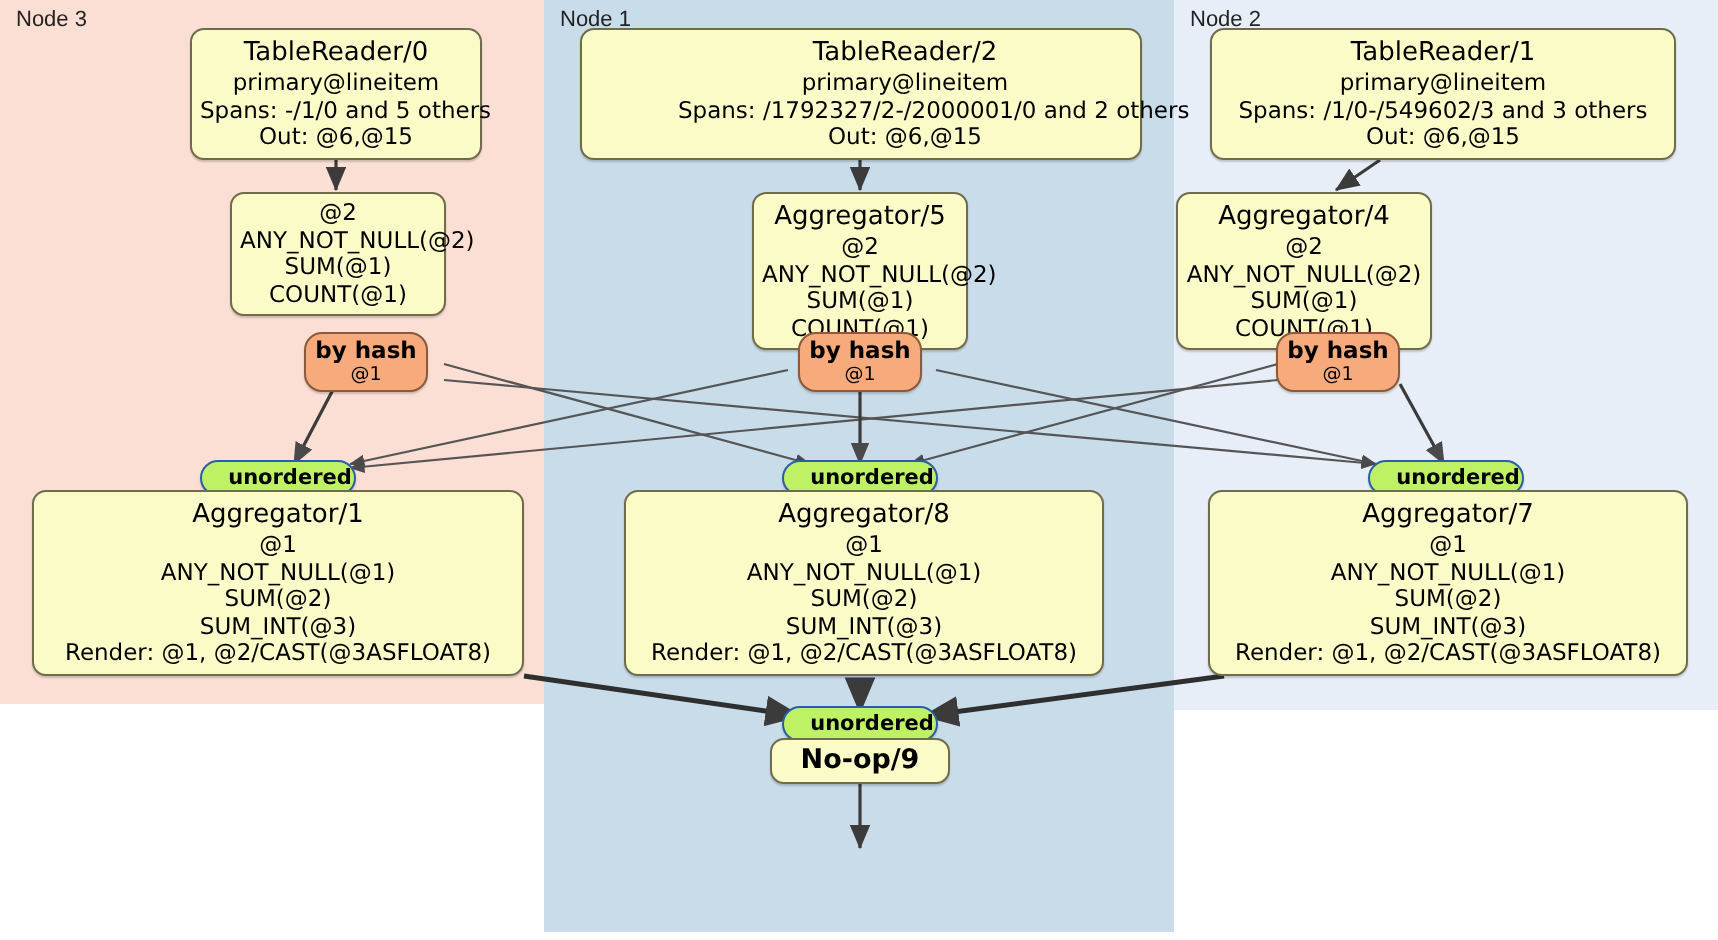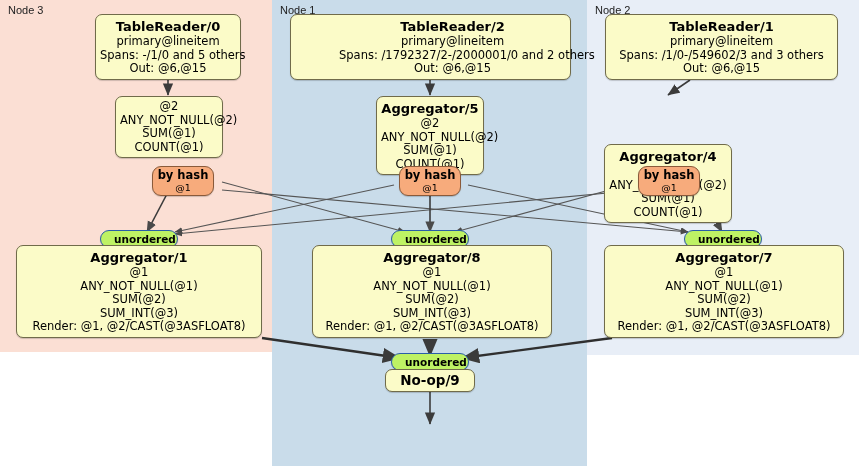--- a/index.html
+++ b/index.html
@@ -24,21 +24,21 @@
   #edges{position:absolute;left:0;top:0;width:859px;height:470px;}
 
   
   .box{
     position:absolute;box-sizing:border-box;
     background:#fbfbc8;border:1px solid #706b4a;border-radius:7px;
     text-align:center;line-height:13.6px;
     box-shadow:0 1px 1px rgba(0,0,0,.18);
     padding:3px 4px;
   }
-  .box .ttl{font-weight:bold;font-size:13px;line-height:17px;display:block;}
+  .box .ttl{font-weight:normal;font-size:13px;line-height:17px;display:block;}
   .box .ln{display:block;font-size:11.5px;line-height:13.6px;white-space:nowrap;}
 
   .pill{
     position:absolute;box-sizing:border-box;
     border-radius:11px;text-align:center;white-space:nowrap;
     border:1px solid #4f4f4f;
     box-shadow:0 1px 1px rgba(0,0,0,.18);
   }
   .pill.hash{
     background:#f7ab7c;border:1px solid #8a5a3a;border-radius:9px;
@@ -147,21 +147,21 @@
   </div>
 
   <div class="box" id="agg5" style="left:376px;top:96px;width:108px;">
     <span class="ttl">Aggregator/5</span>
     <span class="ln">@2</span>
     <span class="ln">ANY_NOT_NULL(@2)</span>
     <span class="ln">SUM(@1)</span>
     <span class="ln">COUNT(@1)</span>
   </div>
 
-  <div class="box" id="agg4" style="left:604px;top:96px;width:128px;margin-top:48px;">
+  <div class="box" id="agg4" style="left:588px;top:96px;width:128px;">
     <span class="ttl">Aggregator/4</span>
     <span class="ln">@2</span>
     <span class="ln">ANY_NOT_NULL(@2)</span>
     <span class="ln">SUM(@1)</span>
     <span class="ln">COUNT(@1)</span>
   </div>
 
   <div class="pill hash" style="left:152px;top:166px;width:62px;">
     <span class="h1">by hash</span>
     <span class="h2">@1</span>

